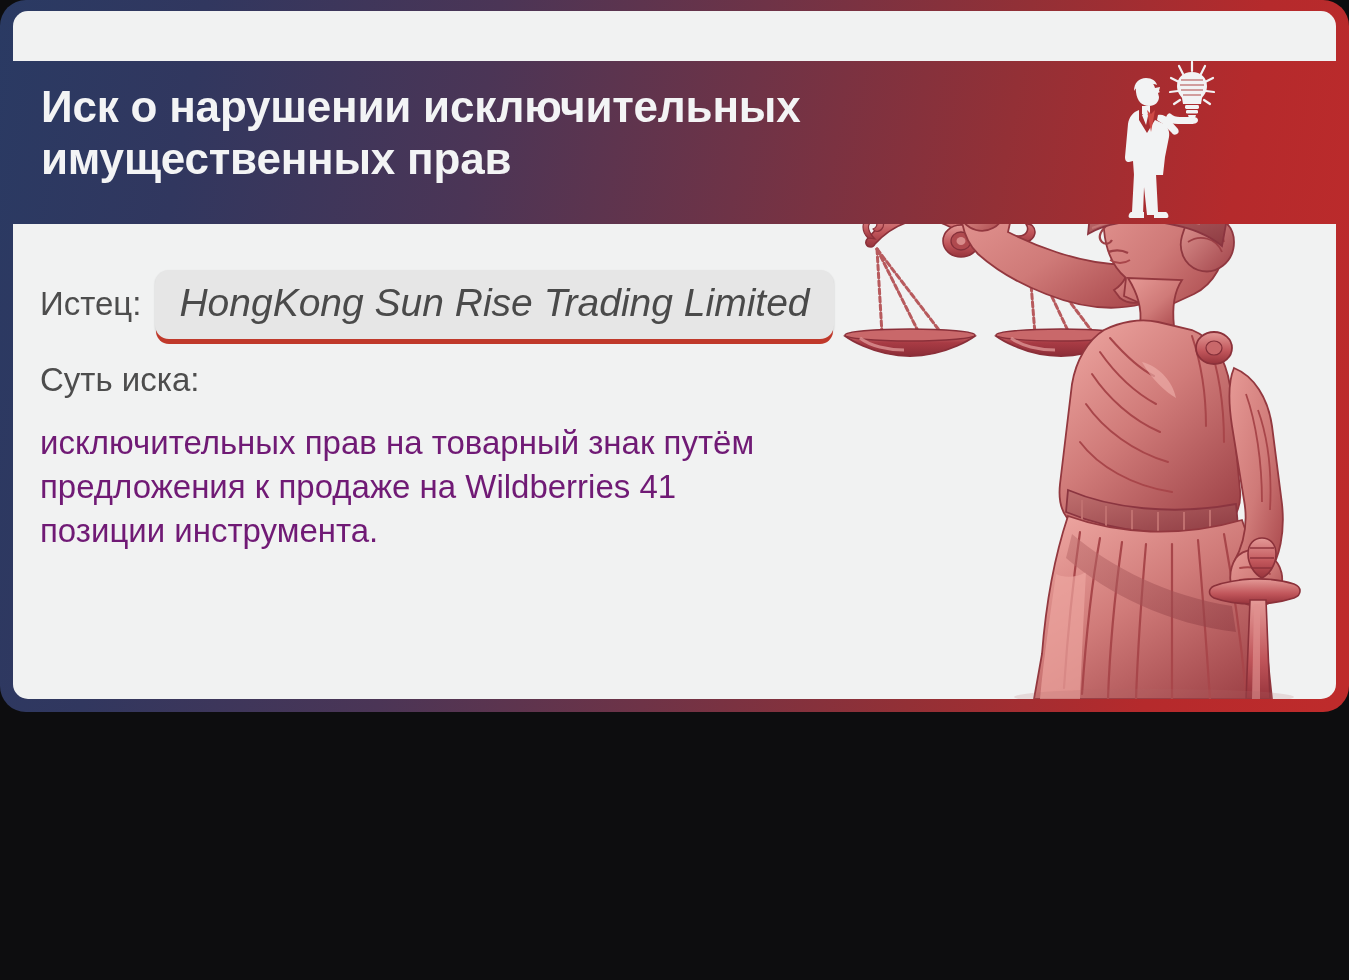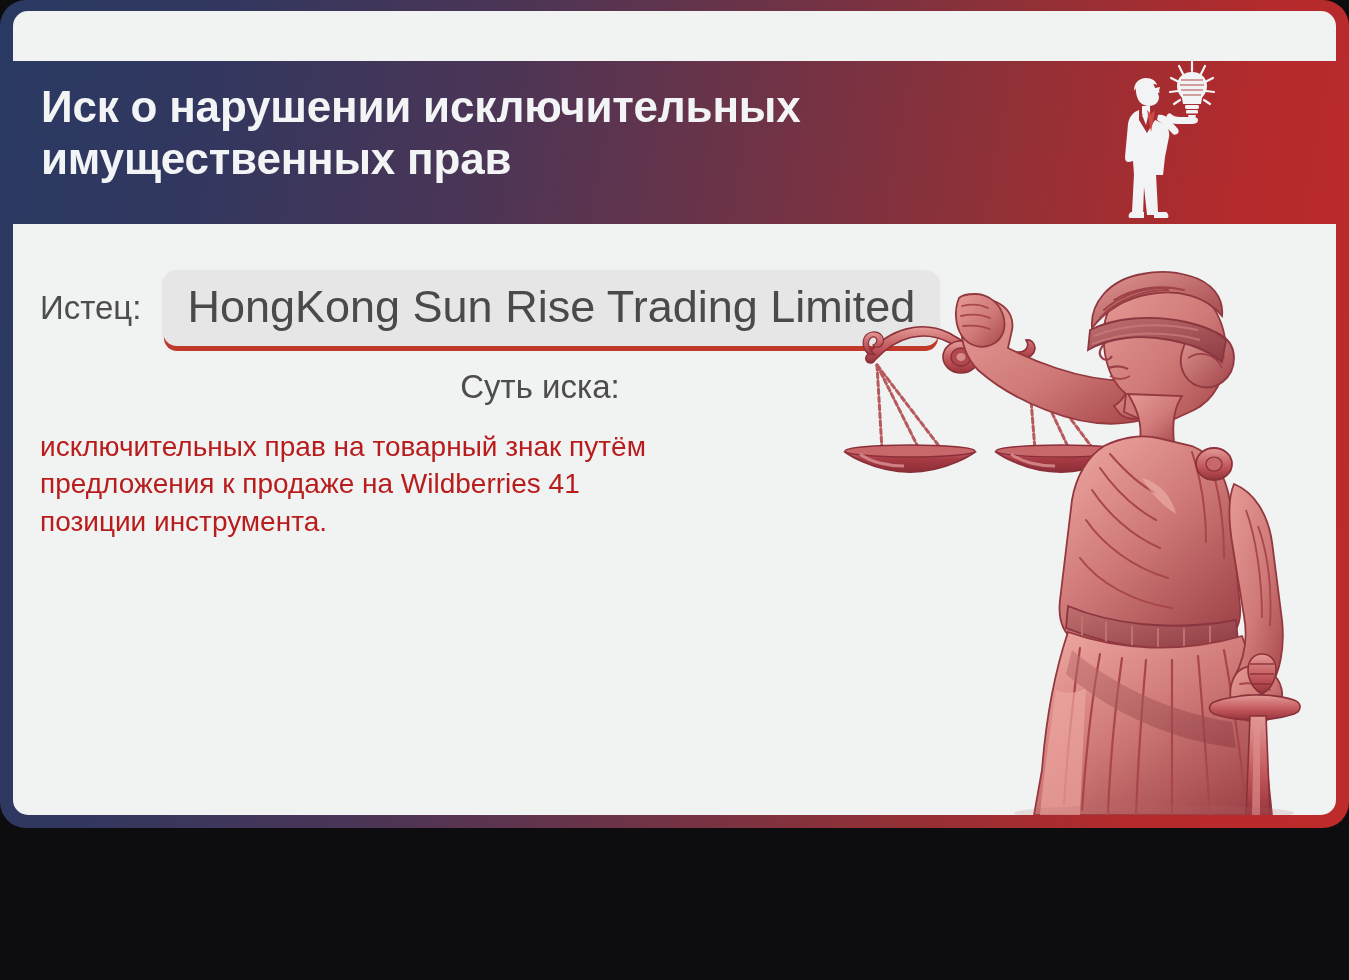--- a/index.html
+++ b/index.html
@@ -7,21 +7,21 @@
     width:1349px;height:980px;
     background:#0d0d0f;
     font-family:"Liberation Sans","DejaVu Sans",sans-serif;
     overflow:hidden;
   }
 
   
   .card{
     position:absolute;
     left:0;top:0;
-    width:1349px;height:828px;
+    width:1349px;height:712px;
     box-sizing:border-box;
     border-radius:26px;
     background:linear-gradient(100deg,#2a3a63 0%,#31375f 14%,#4b3556 34%,#6e3347 52%,#933036 70%,#b52a2c 86%,#bf2b2b 100%);
     padding:9px 13px 13px 13px;
     overflow:hidden;
   }
 
   
   .top-strip{
     position:absolute;
@@ -83,46 +83,47 @@
   .line{
     color:#4d4d4d;
     font-size:33px;
     line-height:1.42;
     margin:0 0 26px 0;
   }
 
   .row{
     display:flex;
     align-items:center;
-    gap:8px;
+    gap:0;
     flex-wrap:wrap;
   }
   .row .lbl{
     color:#4d4d4d;
     font-size:33px;
     white-space:nowrap;
   }
 
   
   .chip{
     display:inline-block;
     background:#e6e6e6;
     border-radius:14px;
     color:#4a4a4a;
-    font-size:45px;
+    font-size:39px;
     padding:9px 24px 11px 24px;
     margin:0 14px;
     box-shadow:0 6px 0 -1px #c0392b, 0 1px 2px rgba(0,0,0,.18);
     white-space:nowrap;
     line-height:1.25;
+    font-style:italic;
   }
 
   .para{
-    color:#b91c1c;
-    font-size:28px;
+    color:#701a75;
+    font-size:33px;
     line-height:1.33;
     margin:1px 0 26px 0;
     max-width:870px;
     white-space:pre-line;
   }
   .para.wrapnarrow{max-width:845px;}
 
   
   .justice{
     position:absolute;
@@ -201,21 +202,21 @@
   <div class="body">
 
     <div class="content">
 
       <div class="row" style="margin-bottom:22px;">
         <span class="lbl">Истец:</span>
         <span class="chip">HongKong Sun Rise Trading Limited</span>
       </div>
 
 
-      <div class="row" style="margin-bottom:22px;flex-direction:column;">
+      <div class="row" style="margin-bottom:22px;">
         <span class="lbl">Суть иска:</span>
       </div>
 
       <p class="para wrapnarrow" style="margin-bottom:30px;">исключительных прав на товарный знак путём
 предложения к продаже на Wildberries 41
 позиции инструмента.</p>
 
 
     </div>
 

